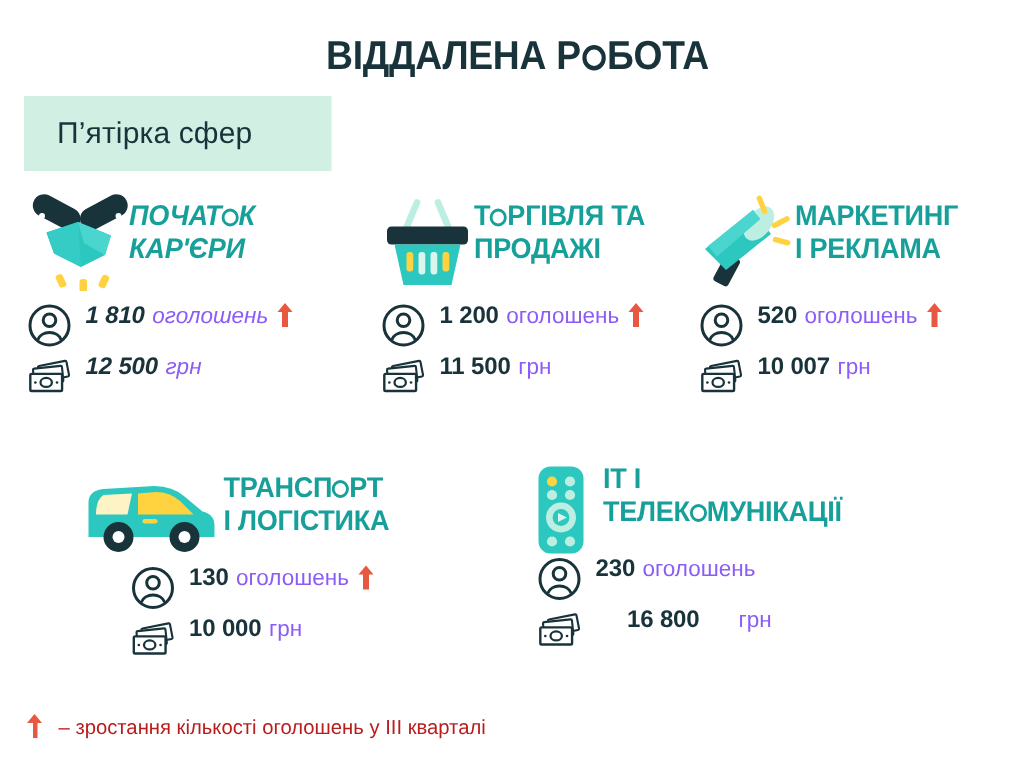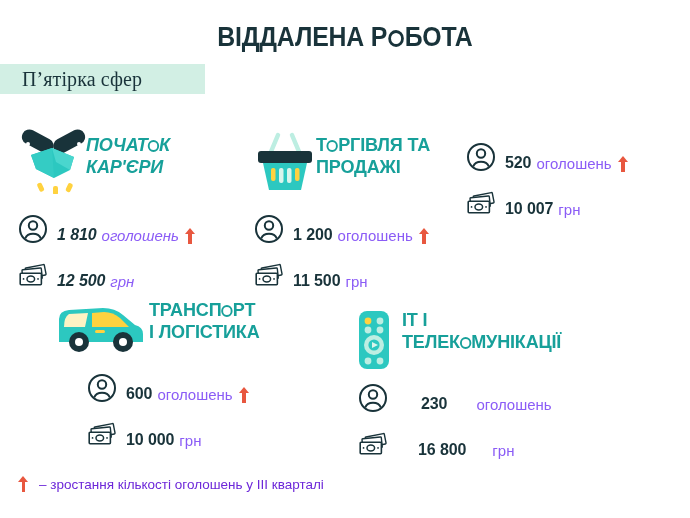--- a/index.html
+++ b/index.html
@@ -27,24 +27,24 @@
     display:inline-block;
     width:17px;height:17px;
     border:3.5px solid #19333a;
     border-radius:50%;
     vertical-align:-1px;
     margin:0 1px;
     box-sizing:border-box;
   }
 
   .badge{
-    position:absolute;left:0;top:64px;
-    width:205px;height:30px;
+    position:absolute;left:16px;top:64px;
+    width:205px;height:50px;
     background:#d2efe4;
-    display:flex;align-items:center;font-family:Liberation Serif, serif;
+    display:flex;align-items:center;
   }
   .badge-label{
     margin-left:22px;
     font-size:20px;
     color:#19333a;
     letter-spacing:0.1px;
   }
 
   
   .cat{position:absolute;}
@@ -63,23 +63,23 @@
     display:inline-block;
     width:12px;height:12px;
     border:2.7px solid #17a09a;
     border-radius:50%;
     vertical-align:-1px;
     box-sizing:border-box;
   }
 
   
   .stat{
-    display:flex;align-items:flex-end;
+    display:flex;align-items:flex-start;
     height:30px;
-    margin-top:16px;
+    margin-top:4px;
   }
   .stat .ico{width:30px;height:30px;flex:none;margin-right:9px;}
   .stat .num{
     font-size:16px;font-weight:bold;color:#19333a;
     letter-spacing:-0.1px;
   }
   .stat .unit{
     font-size:15px;color:#8b5cf6;margin-left:5px;font-weight:normal;
   }
   .arrow{
@@ -97,21 +97,21 @@
     border-right:5.5px solid transparent;
     border-bottom:6px solid #e8573f;
   }
 
   
   .foot{
     position:absolute;left:18px;top:476px;
     display:flex;align-items:center;
   }
   .foot .arrow{margin-left:0;margin-right:10px;}
-  .foot-text{font-size:13.5px;color:#6d28d9;}
+  .foot-text{font-size:13.5px;color:#b91c1c;}
 </style>
 </head>
 <body>
 
 <div class="canvas">
 
   <div class="title">
     <span>ВІДДАЛЕНА Р</span><span class="ring"></span><span>БОТА</span>
   </div>
 
@@ -195,20 +195,32 @@
         <ellipse cx="14.5" cy="19.5" rx="4.3" ry="3.4" fill="none" stroke="#19333a" stroke-width="1.7"></ellipse>
         <circle cx="6.3" cy="19.5" r="1" fill="#19333a"></circle>
         <circle cx="22.7" cy="19.5" r="1" fill="#19333a"></circle>
       </svg>
       <span class="num">11 500</span>
       <span class="unit">грн</span>
     </div>
   </div>
 
   <div class="cat" style="left:466px;top:126px;width:215px;">
+    <div class="cat-head">
+      <svg width="70" height="66" viewBox="0 0 70 66" style="position:absolute;left:-4px;top:2px;">
+        <rect x="17" y="42" width="11" height="20" rx="2" transform="rotate(28 22 52)" fill="#19333a"></rect>
+        <path d="M8 38 L40 12 L52 28 L22 52 Z" fill="#2cc8c0"></path>
+        <ellipse cx="44" cy="21" rx="8" ry="13" transform="rotate(37 44 21)" fill="#bdeee2"></ellipse>
+        <path d="M10 36 L40 12 L45 18 L16 43 Z" fill="#4ad6ce"></path>
+        <rect x="44" y="2" width="3.6" height="13" rx="1.8" transform="rotate(-22 46 8)" fill="#ffd23f"></rect>
+        <rect x="57" y="14" width="3.6" height="13" rx="1.8" transform="rotate(62 59 20)" fill="#ffd23f"></rect>
+        <rect x="57" y="27" width="3.6" height="12" rx="1.8" transform="rotate(105 59 33)" fill="#ffd23f"></rect>
+      </svg>
+      <div class="cat-title" style="left:64px;top:8px;"><span>МАРКЕТИНГ</span><br><span>І РЕКЛАМА</span></div>
+    </div>
 
     <div class="stat">
       <svg class="ico" viewBox="0 0 30 30">
         <circle cx="15" cy="15" r="13" fill="none" stroke="#19333a" stroke-width="2"></circle>
         <circle cx="15" cy="11.5" r="4.2" fill="none" stroke="#19333a" stroke-width="2"></circle>
         <path d="M7.2 24.5a8.2 7 0 0 1 15.6 0" fill="none" stroke="#19333a" stroke-width="2"></path>
       </svg>
       <span class="num">520</span>
       <span class="unit">оголошень</span>
       <span class="arrow"></span>
@@ -221,42 +233,42 @@
         <rect x="2.5" y="13" width="24" height="13" rx="1" fill="#fff" stroke="#19333a" stroke-width="1.8"></rect>
         <ellipse cx="14.5" cy="19.5" rx="4.3" ry="3.4" fill="none" stroke="#19333a" stroke-width="1.7"></ellipse>
         <circle cx="6.3" cy="19.5" r="1" fill="#19333a"></circle>
         <circle cx="22.7" cy="19.5" r="1" fill="#19333a"></circle>
       </svg>
       <span class="num">10 007</span>
       <span class="unit">грн</span>
     </div>
   </div>
 
-  <div class="cat" style="left:55px;top:295px;width:250px;">
+  <div class="cat" style="left:55px;top:311px;width:250px;">
     <div class="cat-head" style="height:62px;">
       <svg width="92" height="58" viewBox="0 0 92 58" style="position:absolute;left:0;top:6px;">
         <path d="M4 18 Q4 10 14 9 L48 7 Q60 7 68 14 L80 24 Q88 26 88 33 L88 41 L4 41 Z" fill="#2cc8c0"></path>
         <path d="M14 13 L33 12 L30 26 L9 26 Q9 16 14 13 Z" fill="#fdf3c4"></path>
         <path d="M37 12 L49 11 Q58 11 65 17 L74 26 L37 26 Z" fill="#ffd23f"></path>
         <rect x="40" y="29" width="10" height="3" rx="1.5" fill="#ffd23f"></rect>
         <circle cx="24" cy="41" r="10" fill="#19333a"></circle>
         <circle cx="24" cy="41" r="4" fill="#ffffff"></circle>
         <circle cx="68" cy="41" r="10" fill="#19333a"></circle>
         <circle cx="68" cy="41" r="4" fill="#ffffff"></circle>
       </svg>
       <div class="cat-title" style="left:94px;top:4px;"><span>ТРАНСП</span><span class="ring"></span><span>РТ</span><br><span>І ЛОГІСТИКА</span></div>
     </div>
 
     <div class="stat" style="margin-left:32px;">
       <svg class="ico" viewBox="0 0 30 30">
         <circle cx="15" cy="15" r="13" fill="none" stroke="#19333a" stroke-width="2"></circle>
         <circle cx="15" cy="11.5" r="4.2" fill="none" stroke="#19333a" stroke-width="2"></circle>
         <path d="M7.2 24.5a8.2 7 0 0 1 15.6 0" fill="none" stroke="#19333a" stroke-width="2"></path>
       </svg>
-      <span class="num">600</span>
+      <span class="num">130</span>
       <span class="unit">оголошень</span>
       <span class="arrow"></span>
     </div>
 
     <div class="stat" style="margin-left:32px;">
       <svg class="ico" viewBox="0 0 34 30">
         <rect x="9" y="5" width="22" height="12" rx="1" transform="rotate(-11 20 11)" fill="#fff" stroke="#19333a" stroke-width="1.6"></rect>
         <rect x="5" y="8" width="22" height="12" rx="1" transform="rotate(-6 16 14)" fill="#fff" stroke="#19333a" stroke-width="1.6"></rect>
         <rect x="2.5" y="13" width="24" height="13" rx="1" fill="#fff" stroke="#19333a" stroke-width="1.8"></rect>
         <ellipse cx="14.5" cy="19.5" rx="4.3" ry="3.4" fill="none" stroke="#19333a" stroke-width="1.7"></ellipse>
@@ -278,21 +290,21 @@
         <circle cx="25" cy="21" r="3.4" fill="#bdeee2"></circle>
         <circle cx="19" cy="36" r="10" fill="#bdeee2"></circle>
         <circle cx="19" cy="36" r="5.6" fill="#2cc8c0"></circle>
         <path d="M17 33 L23 36 L17 39 Z" fill="#d9f5ec"></path>
         <circle cx="13" cy="52" r="3.4" fill="#bdeee2"></circle>
         <circle cx="25" cy="52" r="3.4" fill="#bdeee2"></circle>
       </svg>
       <div class="cat-title" style="left:47px;top:4px;"><span>ІТ І</span><br><span>ТЕЛЕК</span><span class="ring"></span><span>МУНІКАЦІЇ</span></div>
     </div>
 
-    <div class="stat" style="margin-left:3px;gap:24px;">
+    <div class="stat" style="margin-left:3px;">
       <svg class="ico" viewBox="0 0 30 30">
         <circle cx="15" cy="15" r="13" fill="none" stroke="#19333a" stroke-width="2"></circle>
         <circle cx="15" cy="11.5" r="4.2" fill="none" stroke="#19333a" stroke-width="2"></circle>
         <path d="M7.2 24.5a8.2 7 0 0 1 15.6 0" fill="none" stroke="#19333a" stroke-width="2"></path>
       </svg>
       <span class="num">230</span>
       <span class="unit">оголошень</span>
     </div>
 
     <div class="stat" style="margin-left:3px;gap:21px;">

